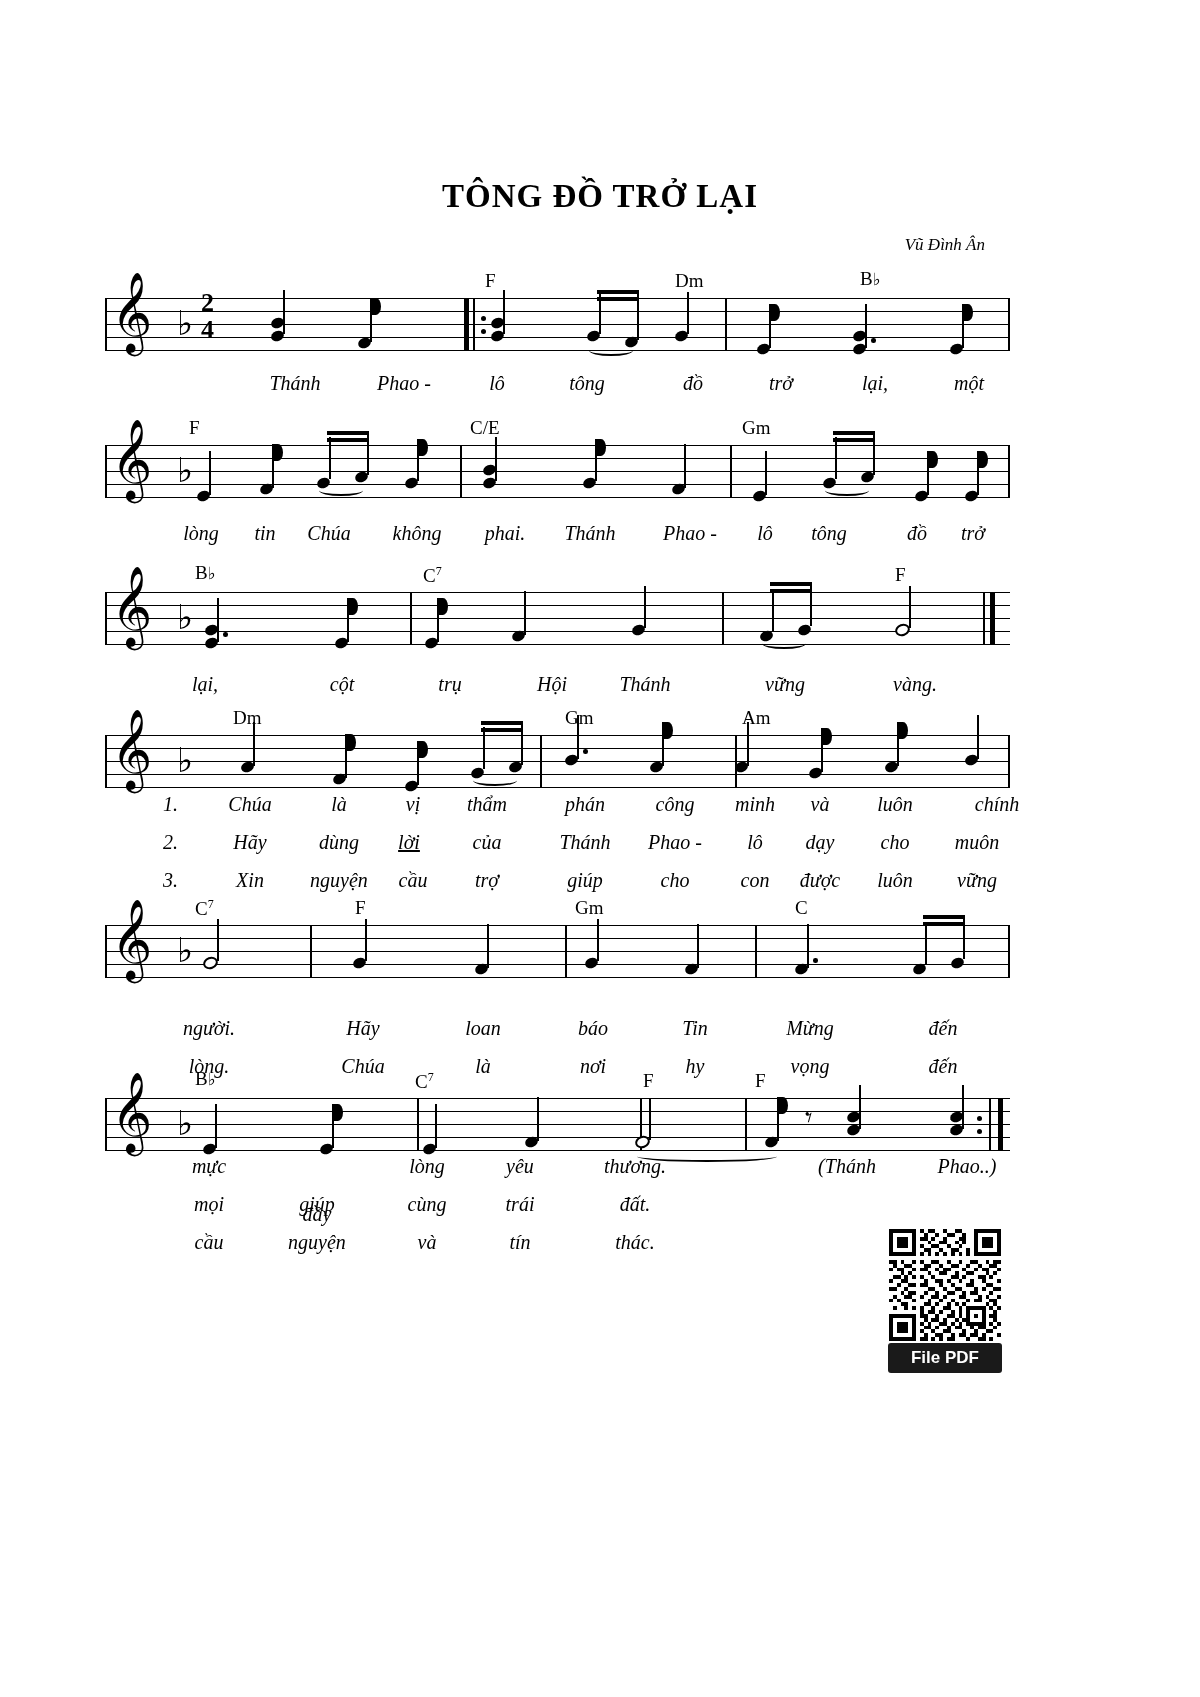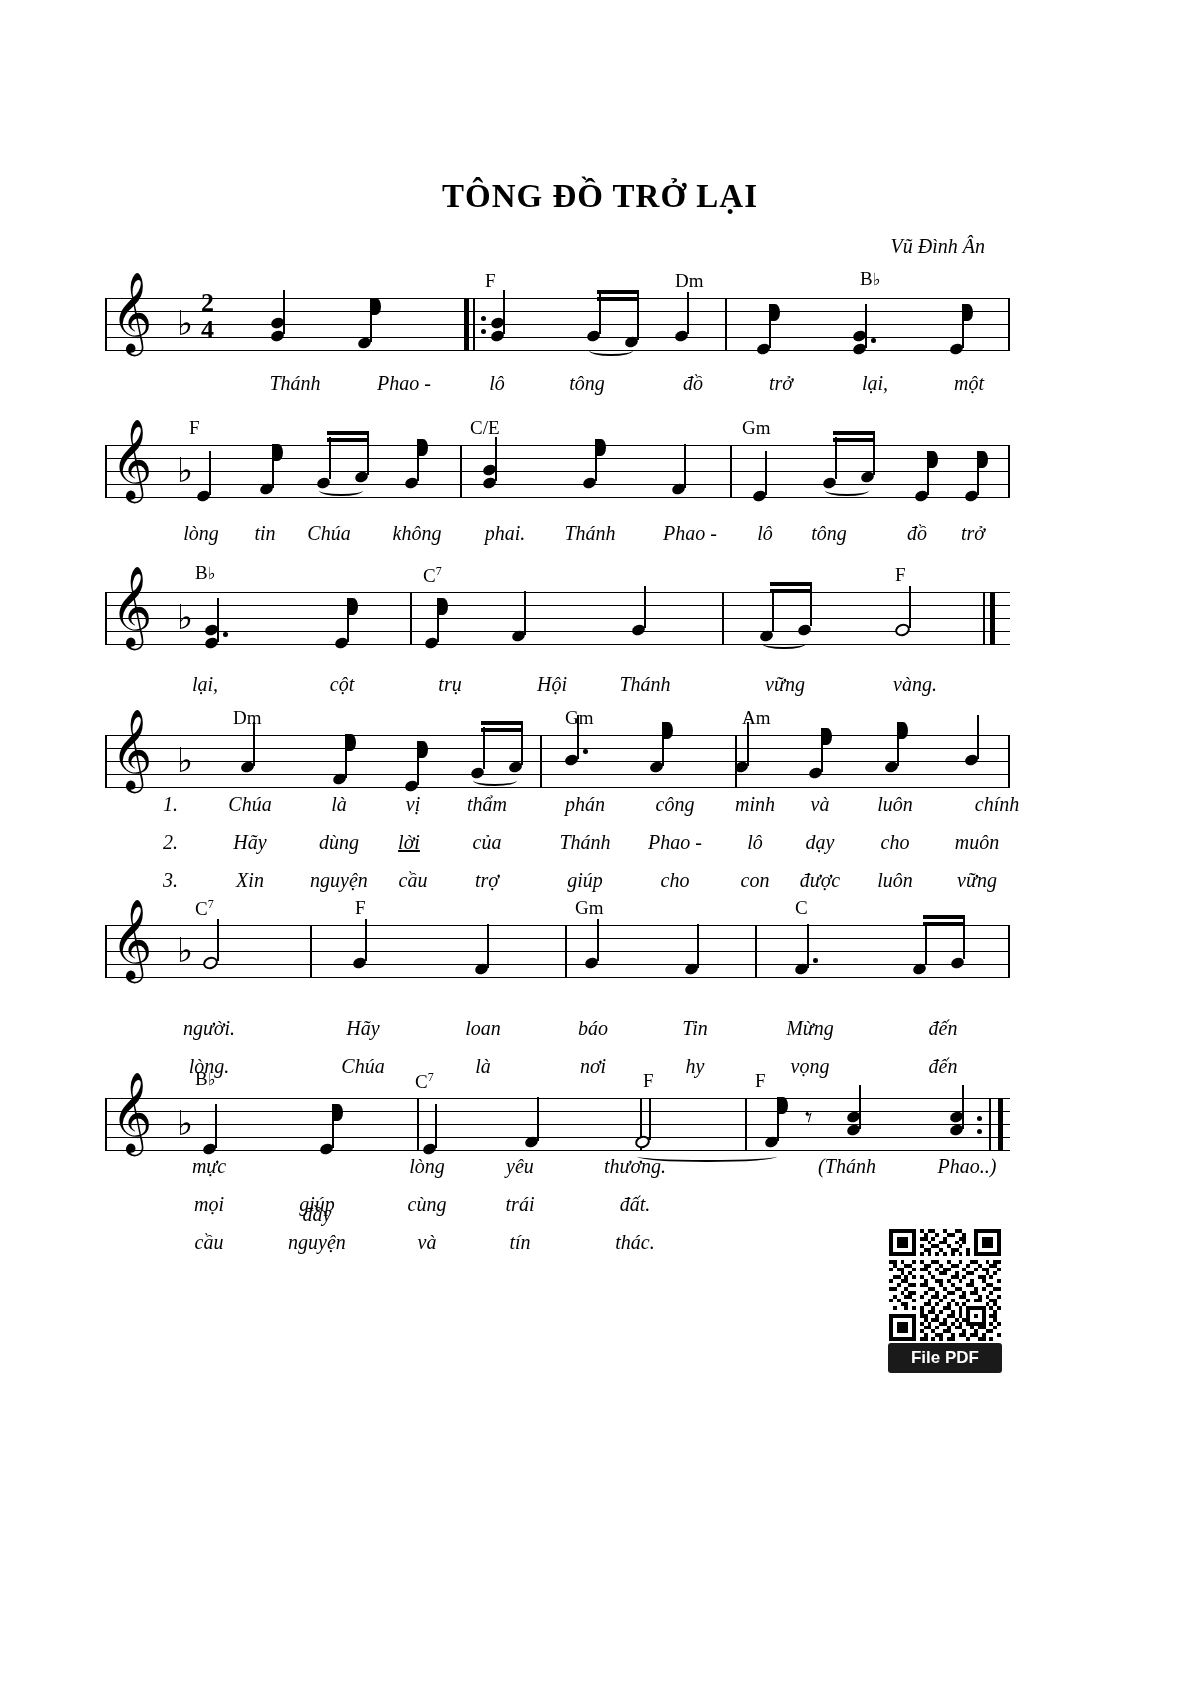--- a/index.html
+++ b/index.html
@@ -45,21 +45,21 @@
     text-align: center;
     font-size: 33px;
     font-weight: 700;
     letter-spacing: 1px;
   }
   .composer {
     position: absolute;
     top: 235px;
     right: 215px;
     font-style: italic;
-    font-size: 20px;
+    font-size: 17px;
   }
 
   
   .system {
     position: absolute;
     left: 105px;
     width: 905px;
   }
   .staff {
     position: relative;

